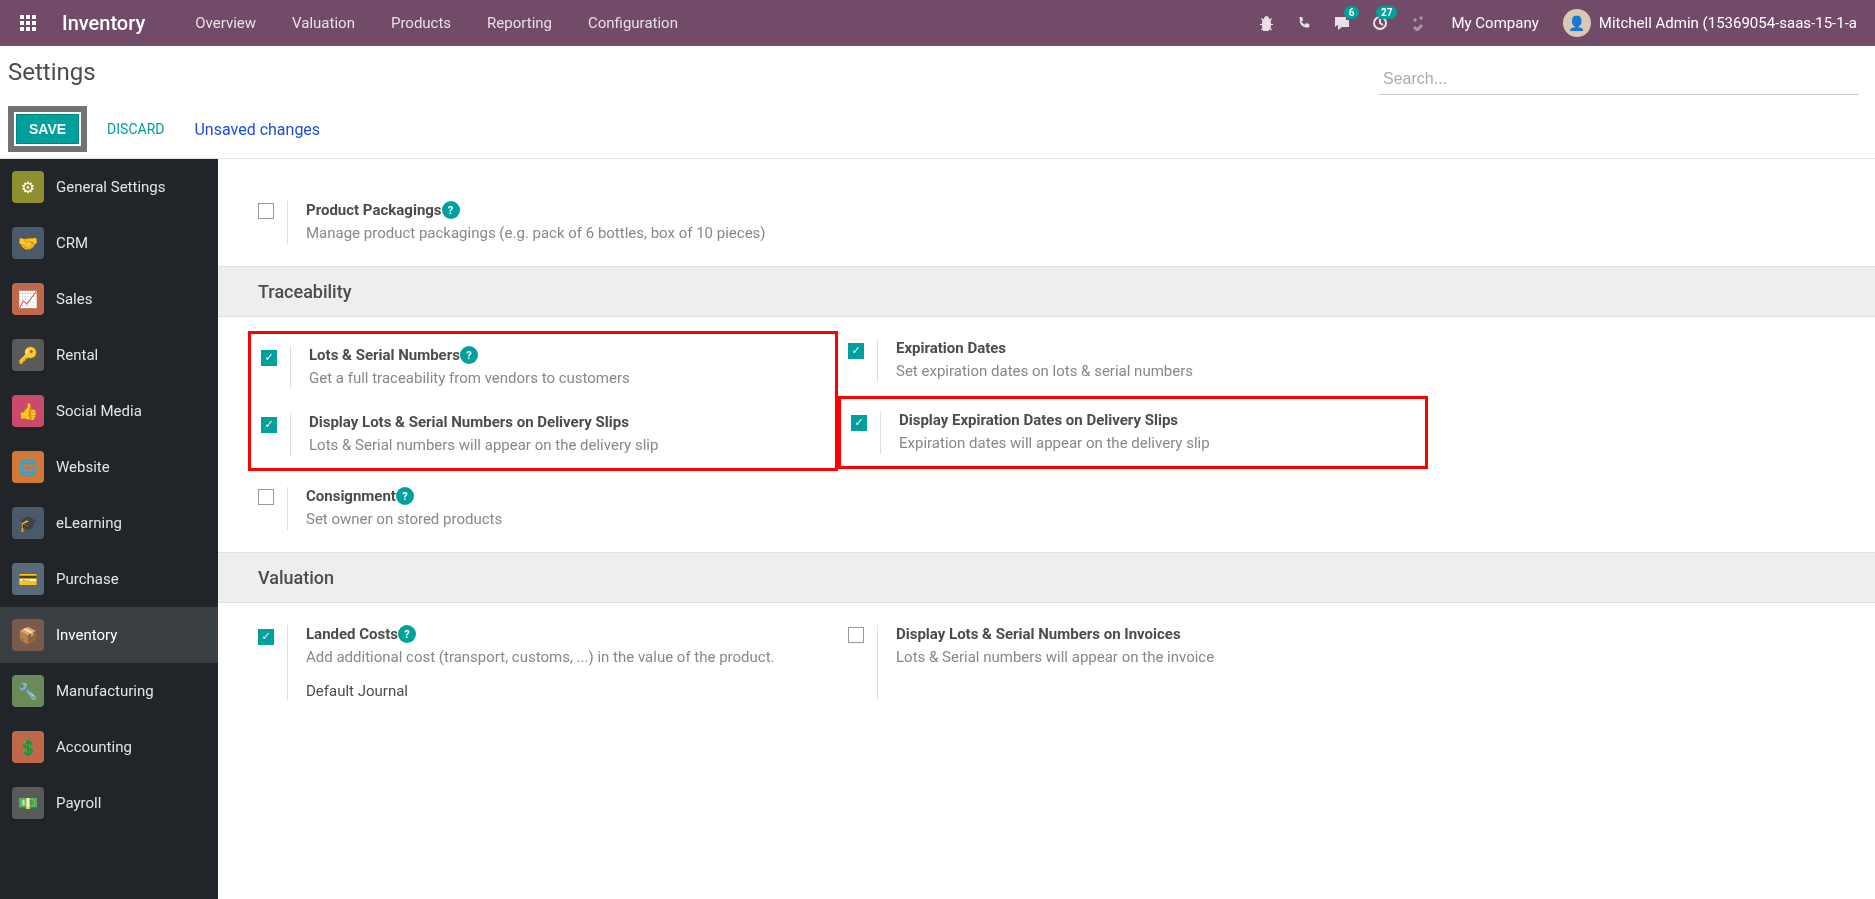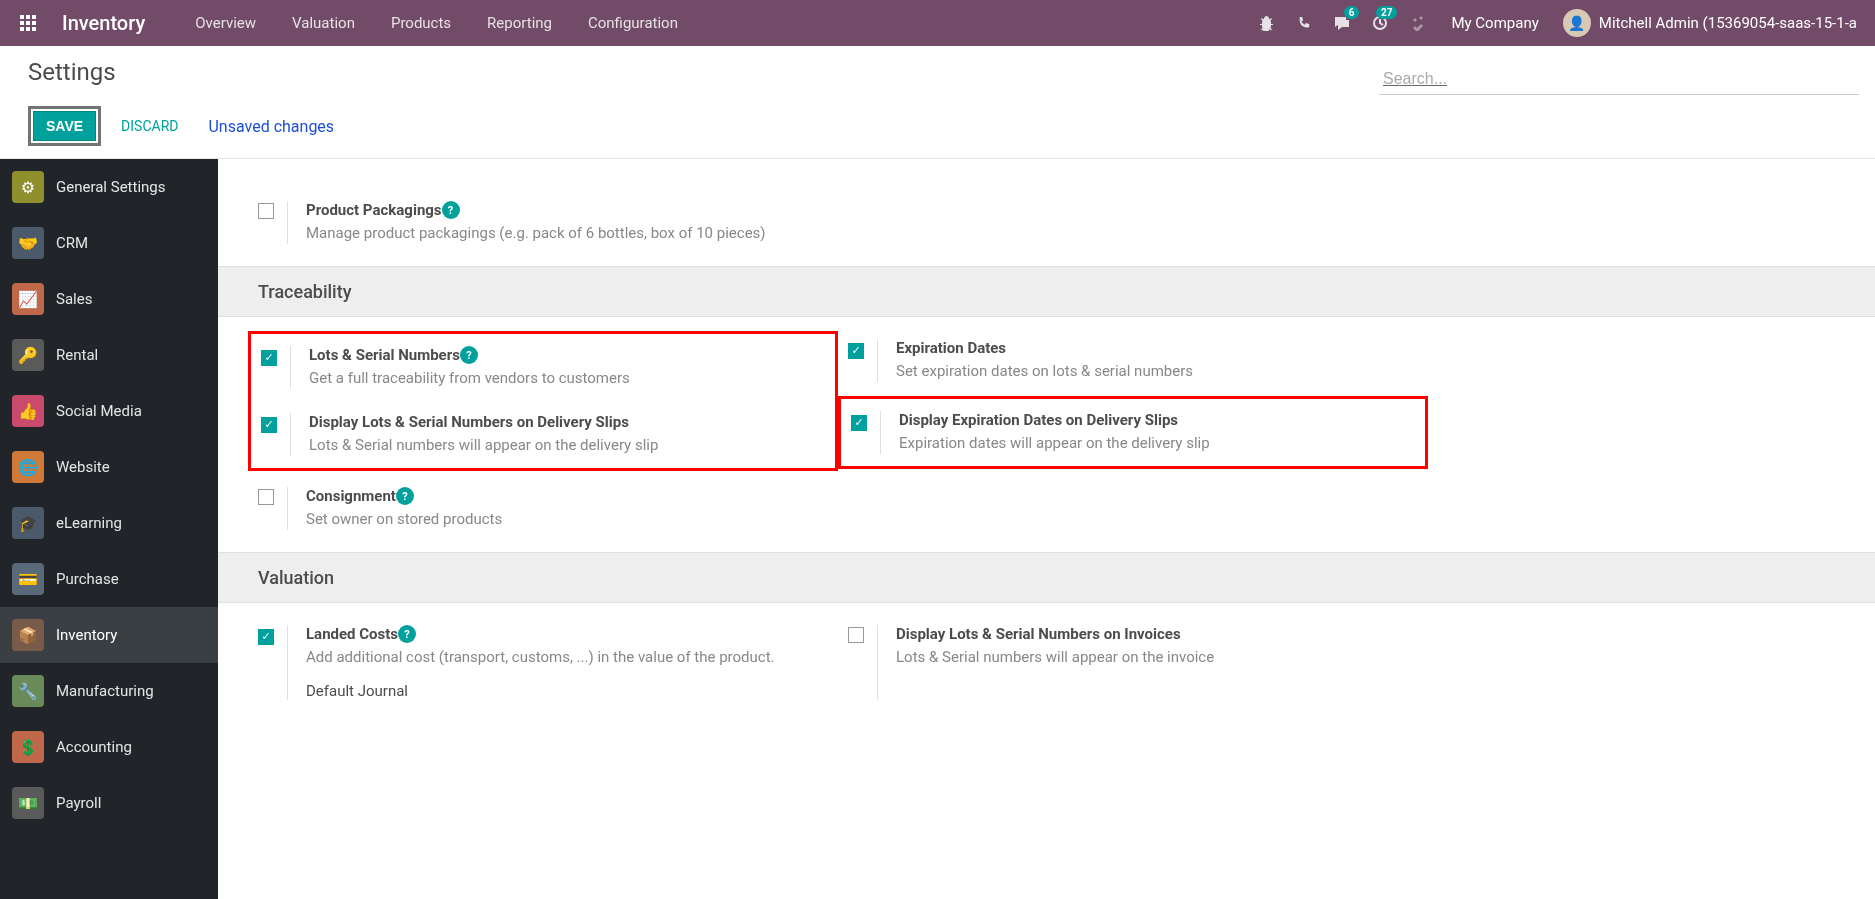--- a/index.html
+++ b/index.html
@@ -12,29 +12,29 @@
 .topbar .menu { display: flex; align-items: center; flex: 1; }
 .topbar .menu-item { padding: 0 18px; height: 46px; display: flex; align-items: center; cursor: pointer; font-size: 15px; color: #e7e0e4;}
 .topbar .right-icons { display: flex; align-items: center; }
 .topbar .icon-btn { position: relative; width: 38px; height: 46px; display: flex; align-items: center; justify-content: center; cursor: pointer; color: #e7e0e4;}
 .topbar .badge { position: absolute; top: 6px; right: 2px; background: #00a09d; color: #fff; border-radius: 10px; font-size: 10px; padding: 1px 5px; font-weight: bold;}
 .topbar .company { padding: 0 14px; font-size: 15px; cursor: pointer;}
 .topbar .user { display: flex; align-items: center; padding: 0 10px; cursor: pointer; font-size: 15px;}
 .topbar .avatar { width: 28px; height: 28px; border-radius: 50%; background: #d8c9b5; margin-right: 8px; display:flex; align-items:center; justify-content:center; font-size:14px; color:#5a4a3a;}
 
 
-.control-panel { padding: 12px 16px 0 28px; display: flex; justify-content: space-between; align-items: flex-start; border-bottom: 1px solid #e5e5e5; height: 113px;}
+.control-panel { padding: 12px 16px 0 8px; display: flex; justify-content: space-between; align-items: flex-start; border-bottom: 1px solid #e5e5e5; height: 113px;}
 .cp-left .page-title { font-size: 24px; color: #4c4c4c; margin-bottom: 20px; font-weight: 400;}
 .cp-buttons { display: flex; align-items: center; gap: 10px;}
 .btn-save { background: #00a09d; color: #fff; border: 1px solid #00867f; padding: 6px 12px; font-size: 14px; font-weight: bold; cursor: pointer; text-transform: uppercase;}
-.highlight-save { border: 3px solid #737373; display:inline-block; padding:2px;}
+.highlight-save { border: 6px solid #737373; display:inline-block; padding:2px;}
 .btn-discard { color: #00a09d; font-weight: normal; font-size: 14px; padding: 6px 10px; cursor: pointer; text-transform: uppercase;}
 .unsaved { color: #1d4ed8; font-size: 16px; padding-left: 10px;}
 .cp-right { padding-top: 6px; }
-.search-box { width: 480px; border: none; border-bottom: 1px solid #ccc; font-size: 16px; padding: 6px 4px; color: #666; outline: none; text-decoration: underline; }
+.search-box { width: 480px; border: none; border-bottom: 1px solid #ccc; font-size: 16px; padding: 6px 4px; color: #666; outline: none; }
 .search-box::placeholder { color: #aaa; }
 
 
 .body-row { display: flex; height: 740px; }
 .sidebar { width: 218px; background: #212529; color: #fff; overflow-y: auto; flex-shrink: 0; position: relative;}
 .sidebar::-webkit-scrollbar { width: 8px; }
 .sidebar::-webkit-scrollbar-thumb { background: #555; }
 .sidebar-item { display: flex; align-items: center; padding: 12px 12px; cursor: pointer; color: #e4e4e4; font-size: 15px;}
 .sidebar-item.active { background: #3a3f44; color: #fff; }
 .sidebar-item .s-icon { width: 32px; height: 32px; border-radius: 4px; margin-right: 12px; display:flex; align-items:center; justify-content:center; font-size:16px; color:#fff;}

